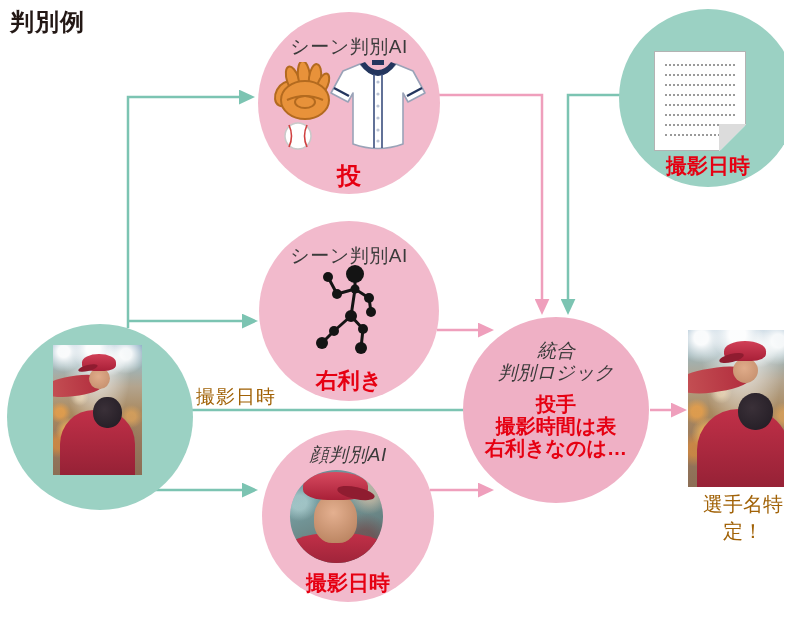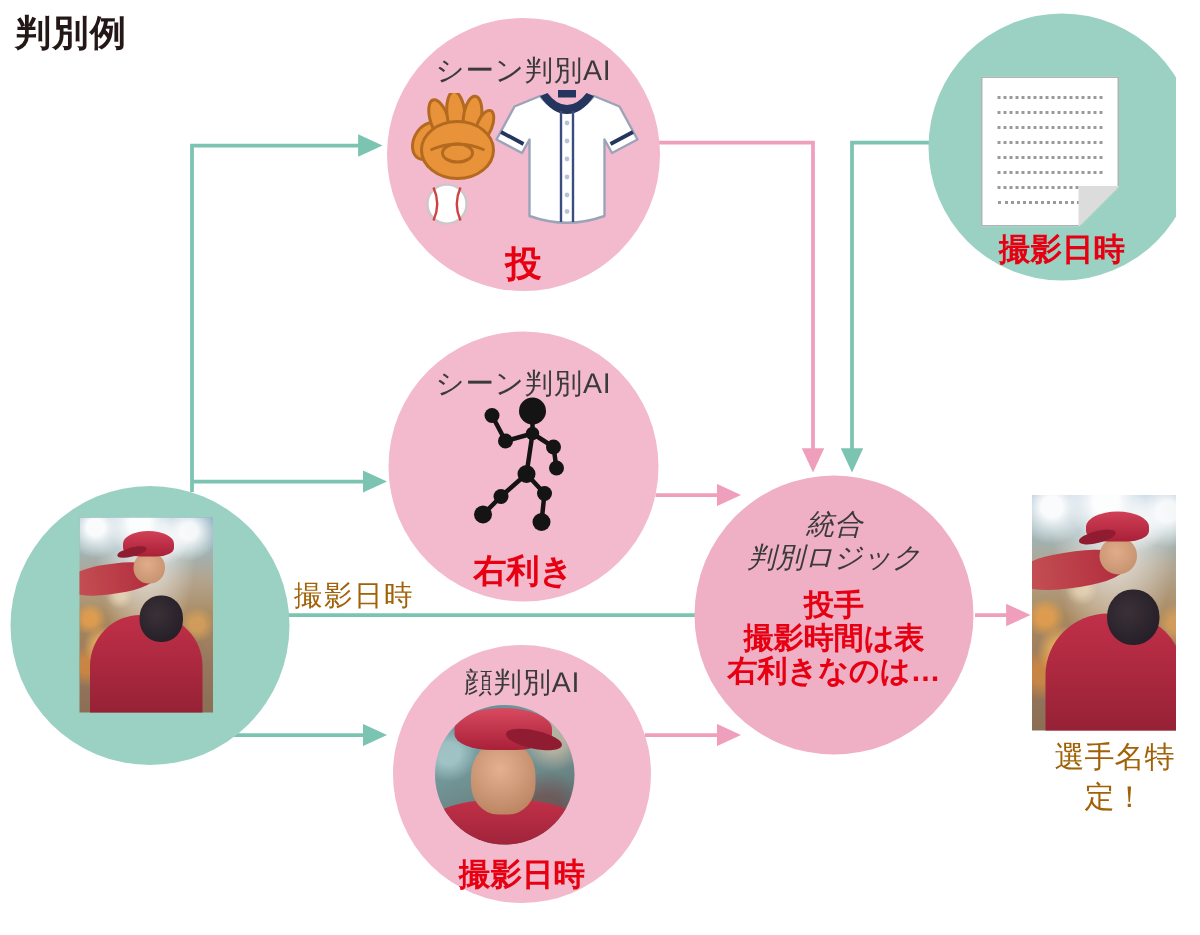--- a/index.html
+++ b/index.html
@@ -25,21 +25,21 @@
   #input-circle  { left:7px;   top:324px; width:186px; height:186px; }
   #logic-circle  { left:463px; top:317px; width:186px; height:186px; }
 
   .node-label { position:absolute; width:100%; text-align:center; color:#3a3a3a; font-size:19px; letter-spacing:0.5px; }
   .result { position:absolute; width:100%; text-align:center; color:#e60012; font-weight:bold; }
 
   #scene-circle .node-label { top:22px; }
   #scene-circle .result { top:148px; font-size:24px; }
   #pose-circle .node-label { top:22px; }
   #pose-circle .result { top:145px; font-size:22px; }
-  #face-circle .node-label { top:12px; }
+  #face-circle .node-label { top:12px;font-style:italic; }
   #face-circle .result { top:139px; font-size:21px; }
   #record-circle .result { top:143px; font-size:21px; }
 
   #logic-circle .logic-title { position:absolute; top:23px; width:100%; text-align:center; color:#3a3a3a; font-size:19px; line-height:22px;font-style:italic; }
   #logic-circle .logic-result { position:absolute; top:76px; width:100%; text-align:center; color:#e60012; font-size:20px; font-weight:bold; line-height:22px; }
 
   .edge-label { position:absolute; color:#a16207; font-weight:normal; z-index:3; }
   #shoot-date-label { left:196px; top:384px; font-size:19px; letter-spacing:1px; }
   #output-label { left:684px; top:491px; width:118px; text-align:center; font-size:20px; }
 

